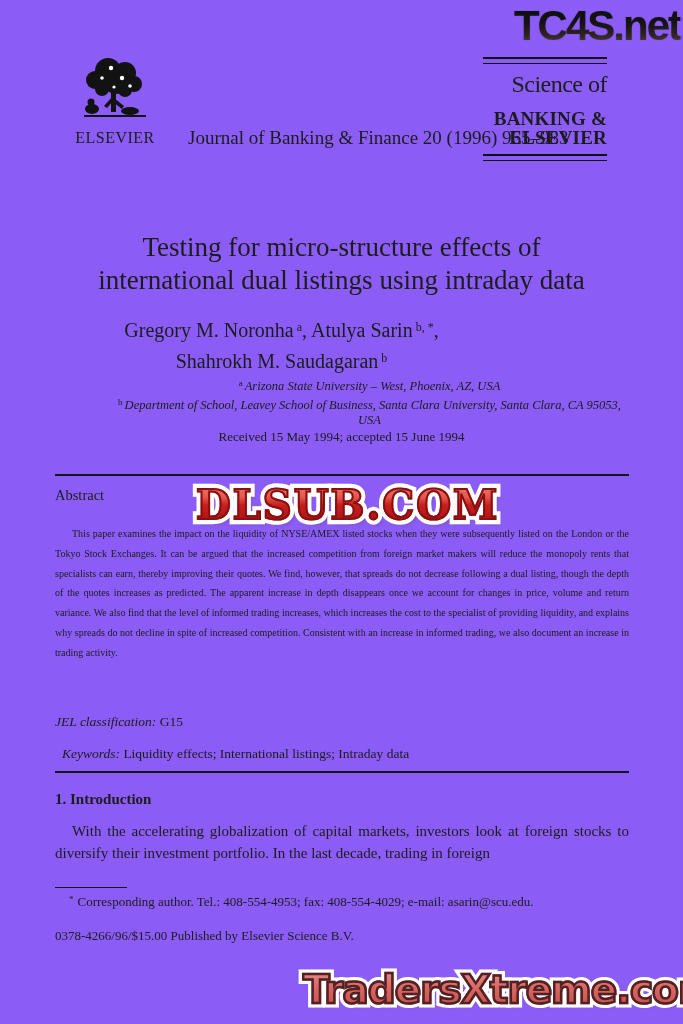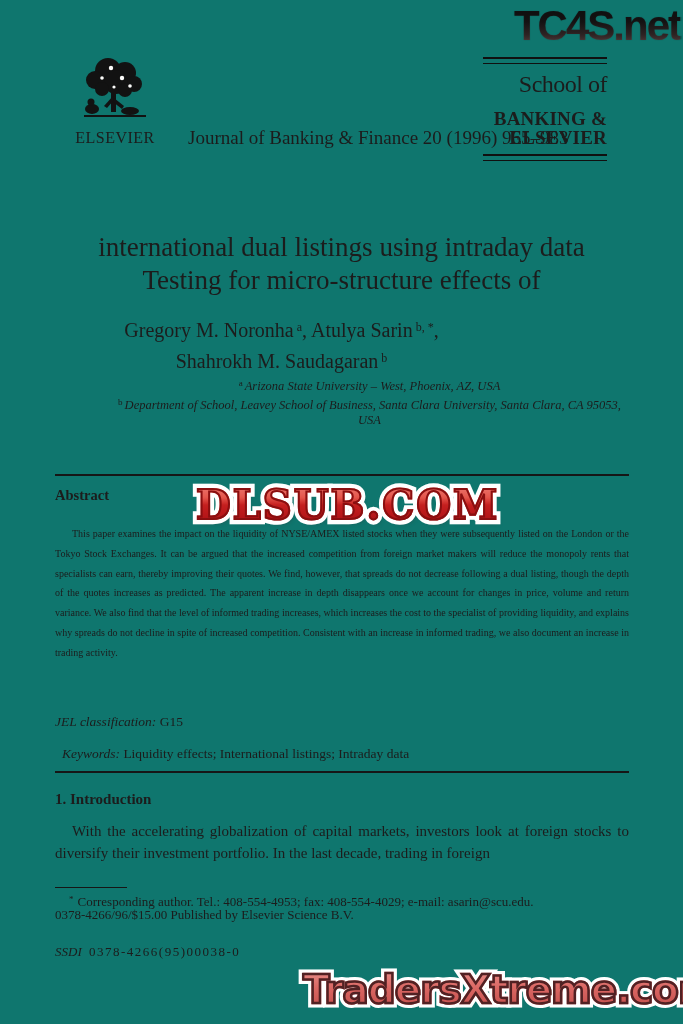--- a/index.html
+++ b/index.html
@@ -1,18 +1,18 @@
 <!DOCTYPE html>
 <html><head>
 <meta charset="utf-8">
 <style>
   html,body{margin:0;padding:0;background:#e9e9e9;}
   .page{
     position:relative;width:683px;height:1024px;margin:0 auto;
-    background:#0f766e;overflow:hidden;
+    background:#8b5cf6;overflow:hidden;
     font-family:"Liberation Serif", serif;color:#1c1c1c;
   }
 
   
   .wm{position:absolute;white-space:nowrap;}
   .wm .layer{display:block;white-space:nowrap;}
   .wm .back{position:absolute;left:0;top:0;color:#ffffff;
     -webkit-text-stroke:9px #ffffff;
     text-shadow:3px 4px 4px rgba(55,55,55,0.55);}
   .wm .front{position:relative;color:transparent;
@@ -63,36 +63,36 @@
   .affils sup{font-style:normal;font-size:9px;vertical-align:4px;margin-right:2px;}
   .received{position:absolute;left:0;top:429px;width:683px;text-align:center;font-size:13px;}
 
   
   .rule{position:absolute;left:55px;width:574px;height:2px;background:#161616;}
   .rule-abstract-top{top:474px;}
   .rule-keywords{top:771px;}
   .rule-footnote{top:887px;width:72px;height:1px;}
 
   
-  .abstract-head{position:absolute;left:55px;top:487px;font-size:14.5px;font-weight:bold;}
+  .abstract-head{position:absolute;left:55px;top:487px;font-size:14.5px;font-weight:normal;}
   .abstract-body{position:absolute;left:55px;top:524px;width:574px;
     font-size:10px;line-height:19.8px;text-align:justify;text-indent:17px;}
   .jel{position:absolute;left:55px;top:714px;font-size:13.5px;}
   .kw{position:absolute;left:62px;top:746px;font-size:13.5px;}
   .ital{font-style:italic;}
 
   
   .intro-head{position:absolute;left:55px;top:791px;font-size:15px;font-weight:bold;}
   .intro-para{position:absolute;left:55px;top:820px;width:574px;
     font-size:15px;line-height:22px;text-align:justify;text-indent:17px;}
 
   
   .footnote{position:absolute;left:55px;top:894px;width:574px;font-size:13px;}
   .footnote sup{font-size:9px;vertical-align:4px;margin:0 4px 0 14px;}
-  .imprint1{position:absolute;left:55px;top:907px;font-size:13px;}
+  .imprint1{position:absolute;left:55px;top:928px;font-size:13px;}
   .imprint2{position:absolute;left:55px;top:944px;font-size:13px;}
   .imprint2 .num{letter-spacing:1.5px;margin-left:4px;}
 </style>
 </head>
 <body>
 
 <div class="page">
 
   <div class="wm wm-top">
     <span class="layer front">TC4S.net</span>
@@ -124,42 +124,43 @@
         <circle cx="36" cy="31" r="1.6"></circle>
       </g>
     </svg>
     <div class="name">ELSEVIER</div>
   </div>
 
   <div class="citation">Journal of Banking &amp; Finance 20 (1996) 965–983</div>
 
   <div class="jbox">
     <div class="dbl"></div>
-    <div class="l1">School of</div>
+    <div class="l1">Science of</div>
     <div class="l2">BANKING &amp;</div>
     <div class="l3">ELSEVIER</div>
     <div class="dbl"></div>
   </div>
 
   <div class="title">
+    <div>Testing for micro-structure effects of</div>
     <div>international dual listings using intraday data</div>
-    <div>Testing for micro-structure effects of</div>
   </div>
 
   <div class="authors">
     <div><span>Gregory M. Noronha</span><sup>a</sup><span>, </span><span>Atulya Sarin</span><sup>b, *</sup><span>,</span></div>
     <div><span>Shahrokh M. Saudagaran</span><sup>b</sup></div>
   </div>
 
   <div class="affils">
     <div><sup>a</sup><span>Arizona State University – West, Phoenix, AZ, USA</span></div>
     <div><sup>b</sup><span>Department of School, Leavey School of Business, Santa Clara University, Santa Clara, CA 95053,</span></div>
     <div>USA</div>
   </div>
 
+  <div class="received">Received 15 May 1994; accepted 15 June 1994</div>
 
   <div class="rule rule-abstract-top"></div>
   <div class="abstract-head">Abstract</div>
 
   <div class="wm wm-mid">
     <span class="layer back" aria-hidden="true">DLSUB.COM</span>
     <span class="layer front">DLSUB.COM</span>
   </div>
 
   <div class="abstract-body">This paper examines the impact on the liquidity of NYSE/AMEX listed stocks when they were subsequently listed on the London or the Tokyo Stock Exchanges. It can be argued that the increased competition from foreign market makers will reduce the monopoly rents that specialists can earn, thereby improving their quotes. We find, however, that spreads do not decrease following a dual listing, though the depth of the quotes increases as predicted. The apparent increase in depth disappears once we account for changes in price, volume and return variance. We also find that the level of informed trading increases, which increases the cost to the specialist of providing liquidity, and explains why spreads do not decline in spite of increased competition. Consistent with an increase in informed trading, we also document an increase in trading activity.</div>
@@ -175,23 +176,19 @@
 
   <div class="rule rule-keywords"></div>
 
   <div class="intro-head">1. Introduction</div>
   <div class="intro-para">With the accelerating globalization of capital markets, investors look at foreign stocks to diversify their investment portfolio. In the last decade, trading in foreign</div>
 
   <div class="rule rule-footnote"></div>
   <div class="footnote"><sup>*</sup><span>Corresponding author. Tel.: 408-554-4953; fax: 408-554-4029; e-mail: asarin@scu.edu.</span></div>
 
   <div class="imprint1">0378-4266/96/$15.00 Published by Elsevier Science B.V.</div>
-  <div class="imprint2">
-    <span class="ital">SSDI</span>
-    <span class="num">0378-4266(95)00038-0</span>
-  </div>
 
   <div class="wm wm-bottom">
     <span class="layer back" aria-hidden="true">TradersXtreme.com</span>
     <span class="layer front">TradersXtreme.com</span>
   </div>
 
 </div>
 
 </body></html>

